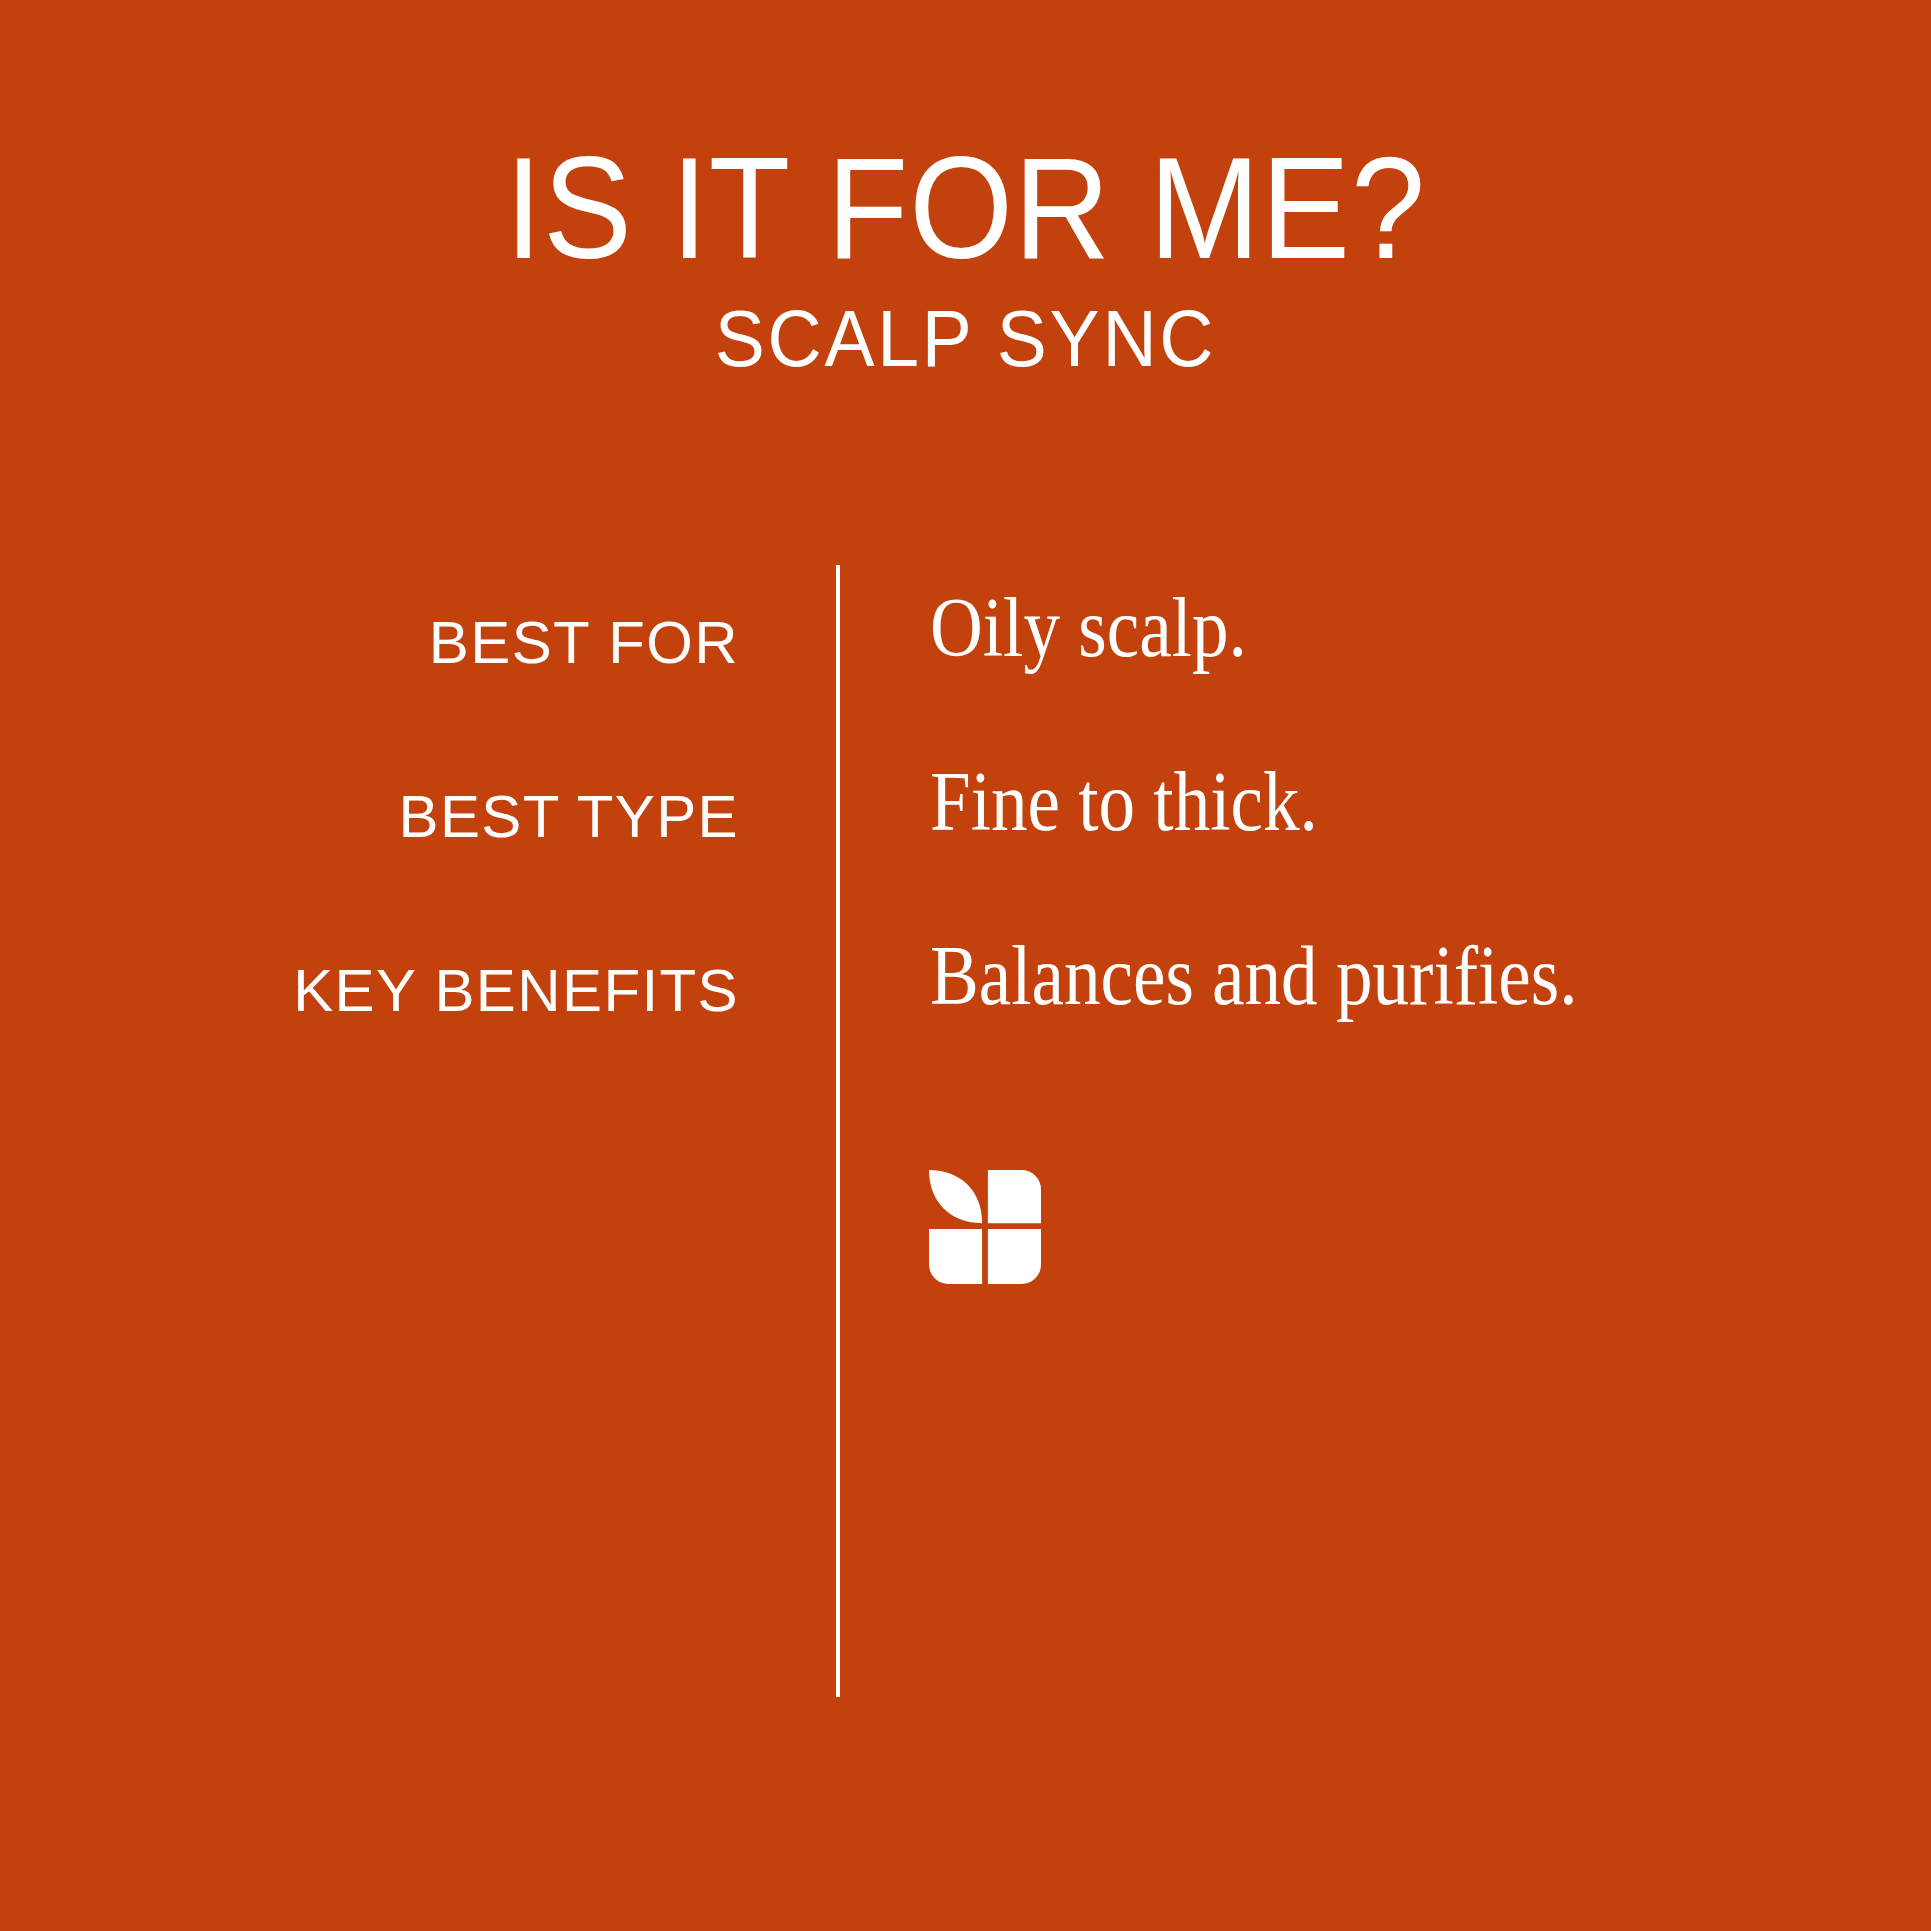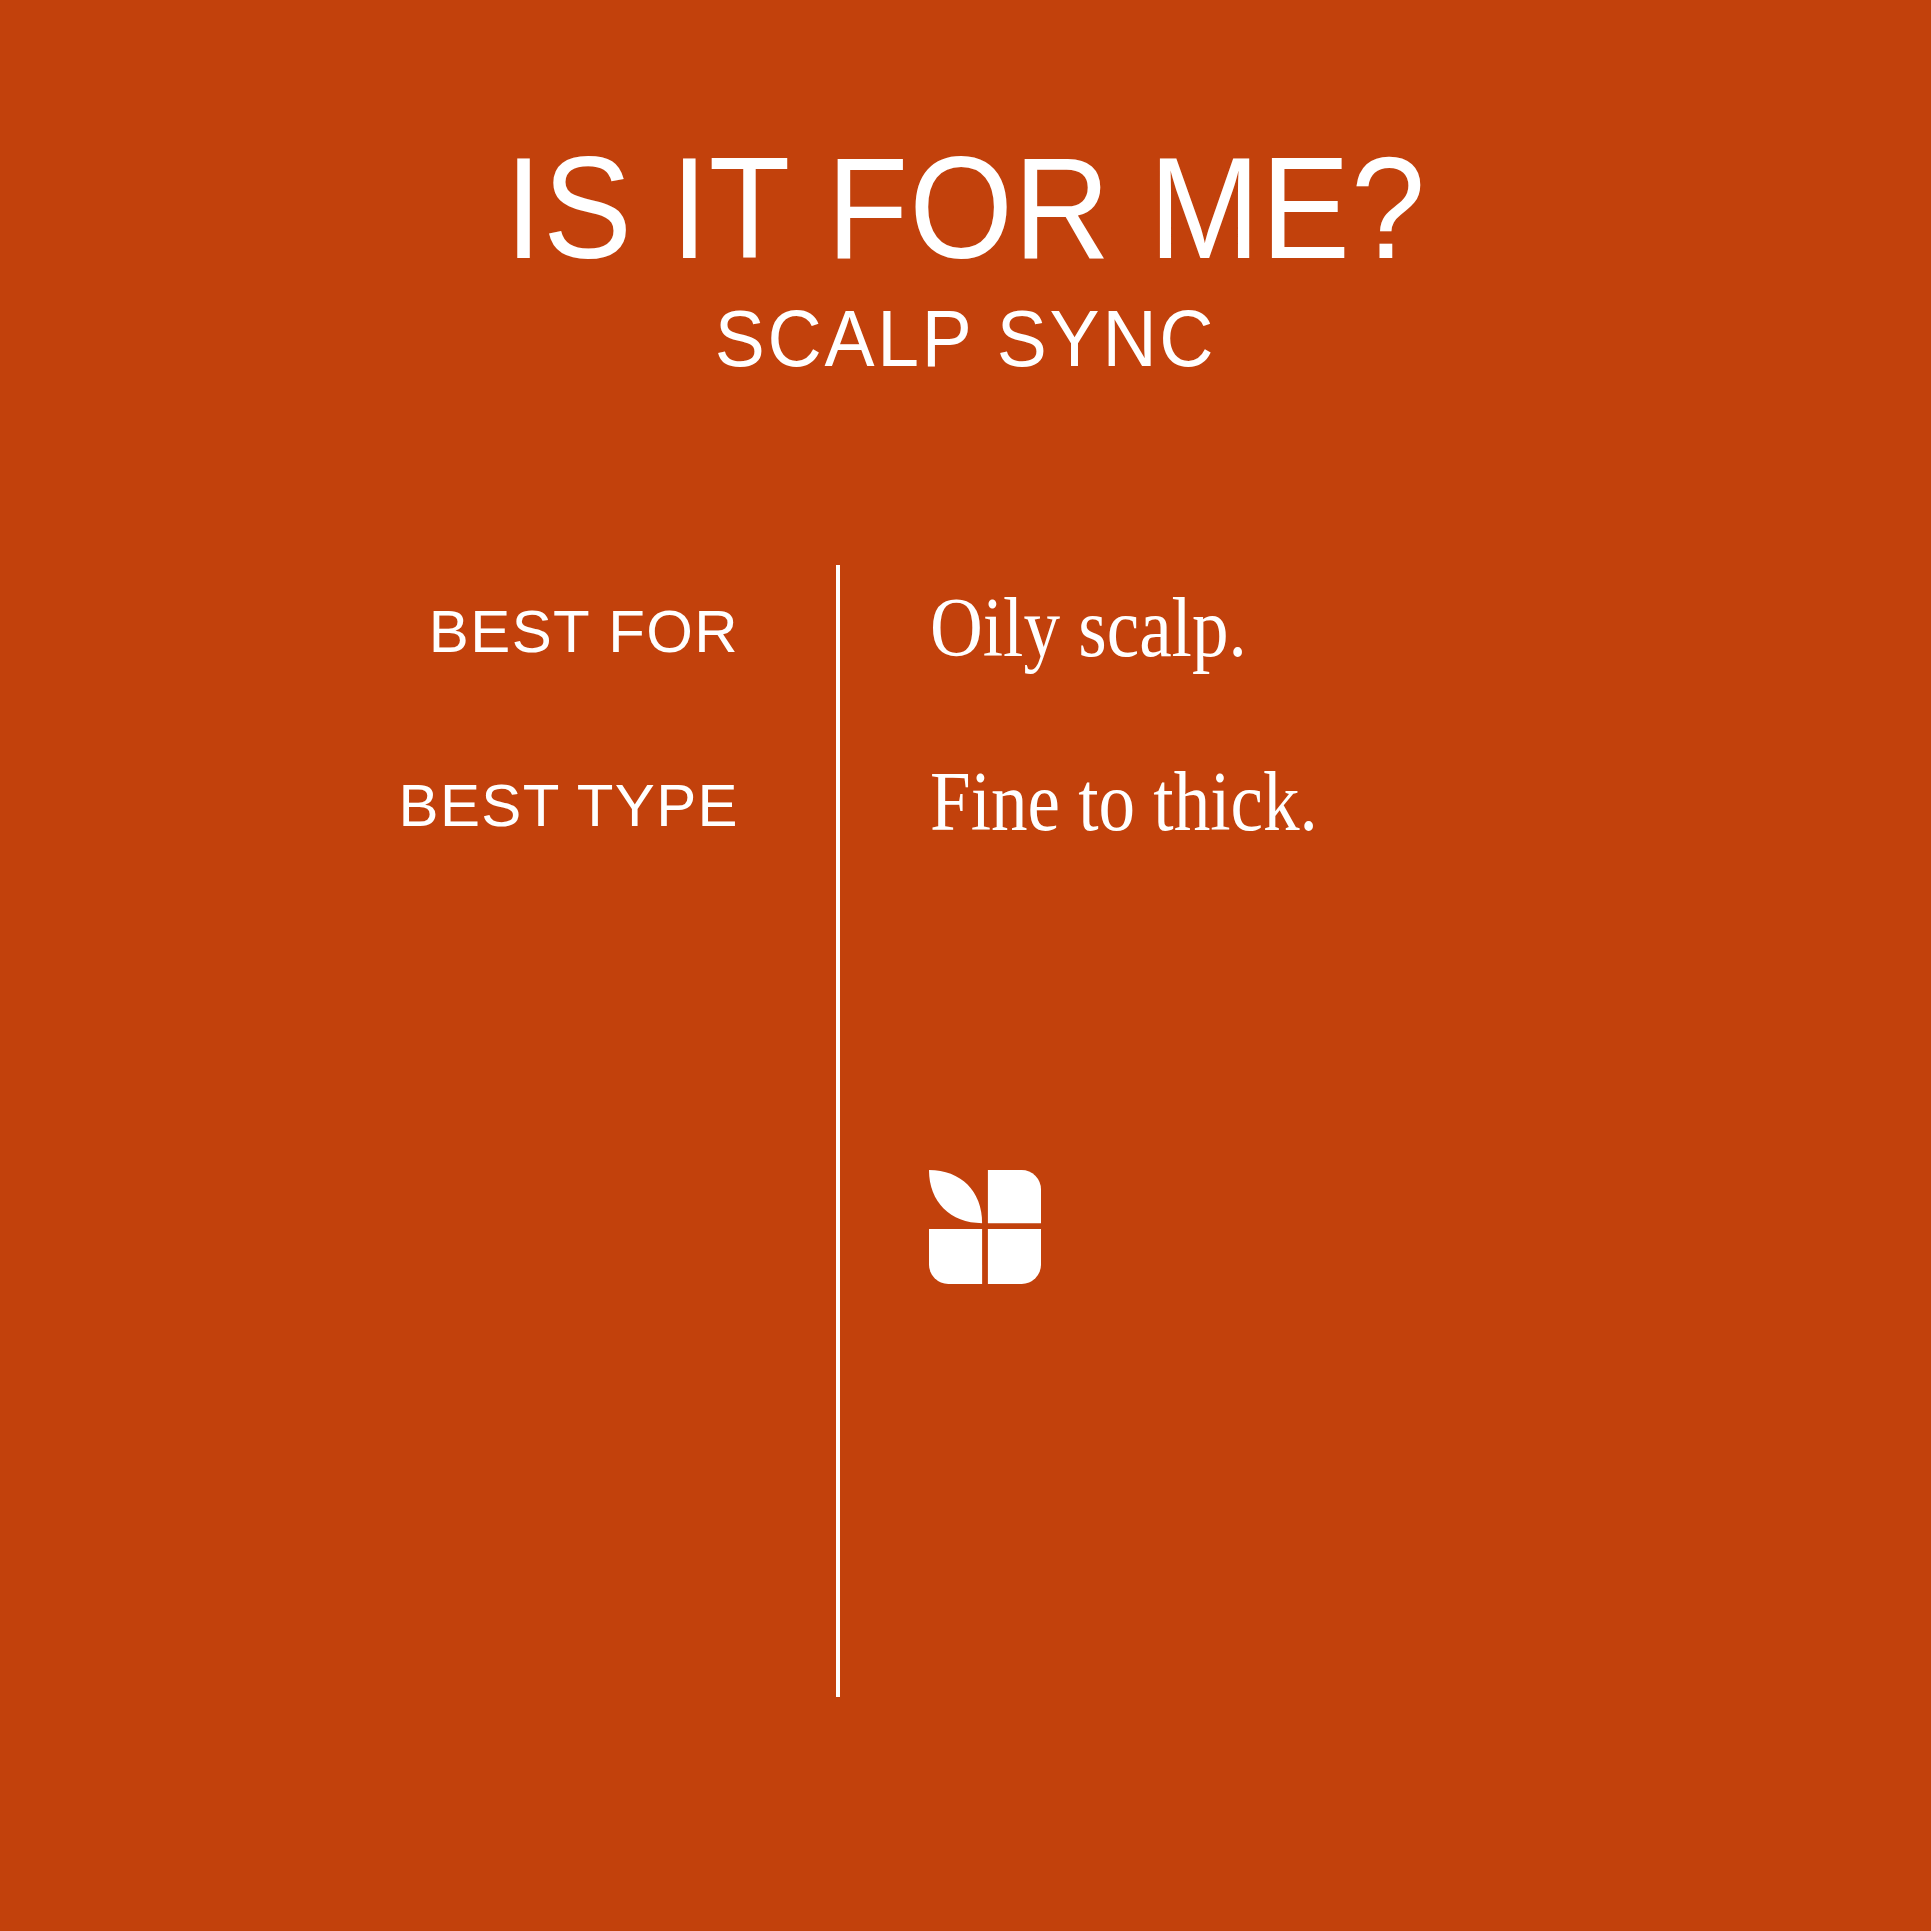--- a/index.html
+++ b/index.html
@@ -68,21 +68,21 @@
     top: 602px;
     width: 1931px;
   }
   .spec-row {
     position: relative;
     height: 174px;
   }
   .spec-label {
     position: absolute;
     left: 0;
-    top: 0;
+    top: 11px;
     width: 739px;
     text-align: right;
     color: #ffffff;
     font-family: "Liberation Sans", sans-serif;
     font-size: 60px;
     font-weight: 400;
     letter-spacing: 1.4px;
     line-height: 1;
     white-space: nowrap;
   }
@@ -128,20 +128,24 @@
     <div class="spec-row">
       <span class="spec-label">BEST FOR</span>
       <span class="spec-value">Oily scalp.</span>
     </div>
 
     <div class="spec-row">
       <span class="spec-label">BEST TYPE</span>
       <span class="spec-value">Fine to thick.</span>
     </div>
 
+    <div class="spec-row">
+      <span class="spec-label">KEY BENEFITS</span>
+      <span class="spec-value">Balances and purifies.</span>
+    </div>
 
   </div>
 
   <div class="brand-logo">
     <svg viewBox="0 0 116 118" xmlns="http://www.w3.org/2000/svg" aria-hidden="true">
 
       <path d="M0 0 C33 0 55 22 55 55 C22 55 0 33 0 0 Z" fill="#ffffff"></path>
 
       <path d="M61 0 H96 A20 20 0 0 1 116 20 V55 H61 Z" fill="#ffffff"></path>
 

